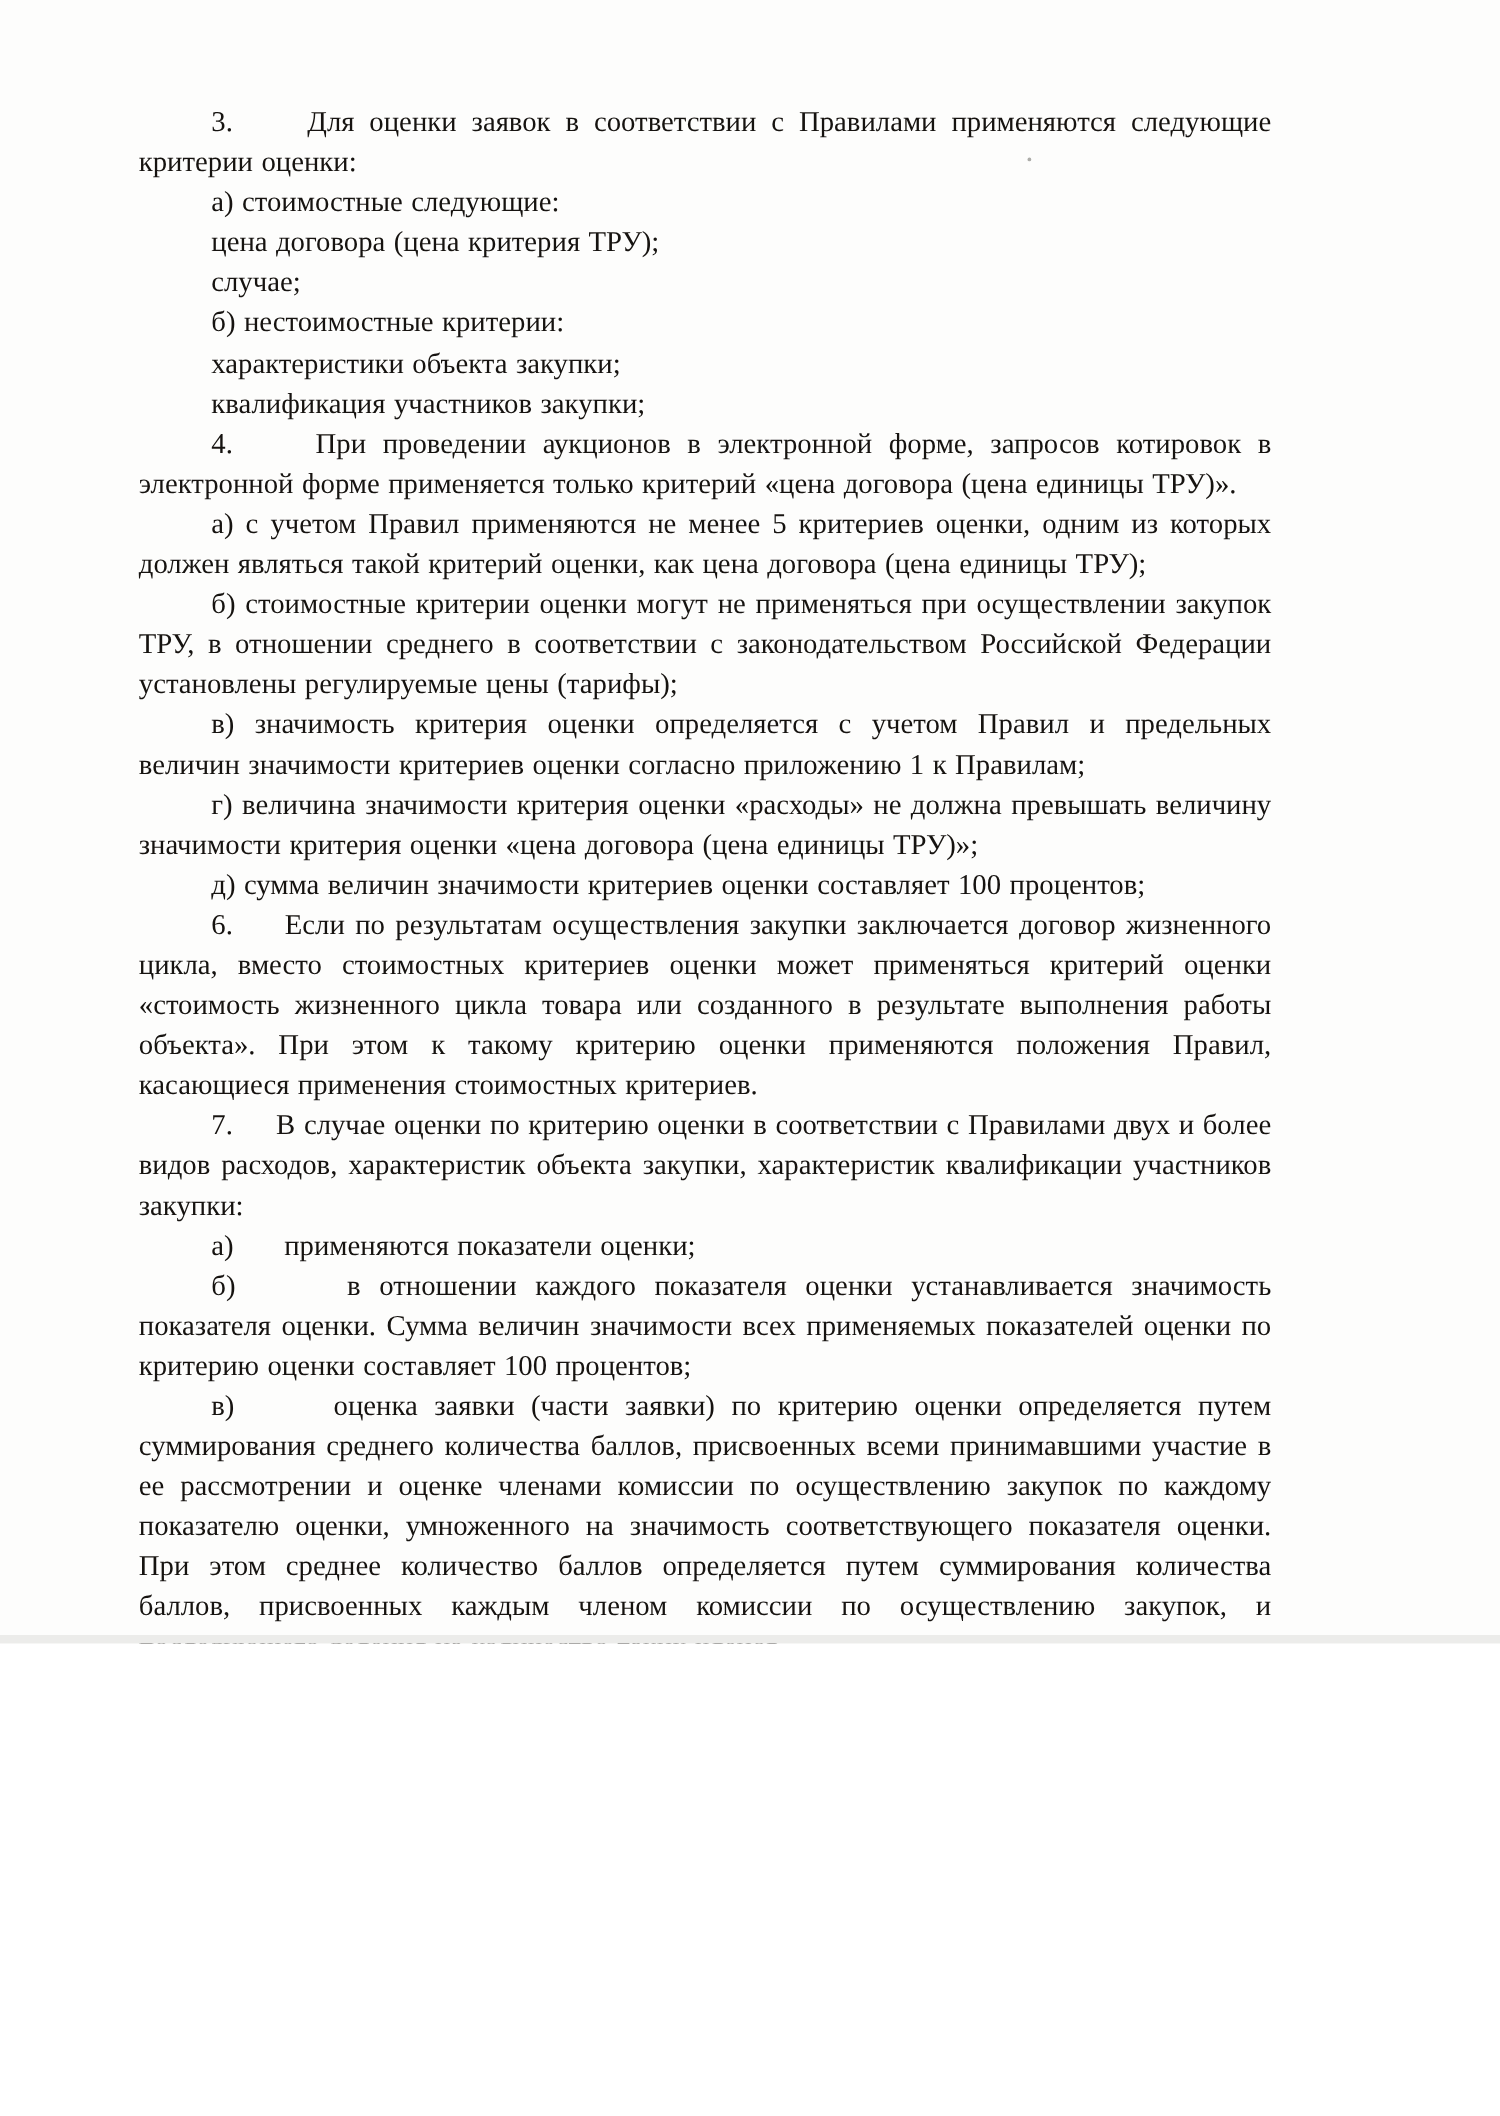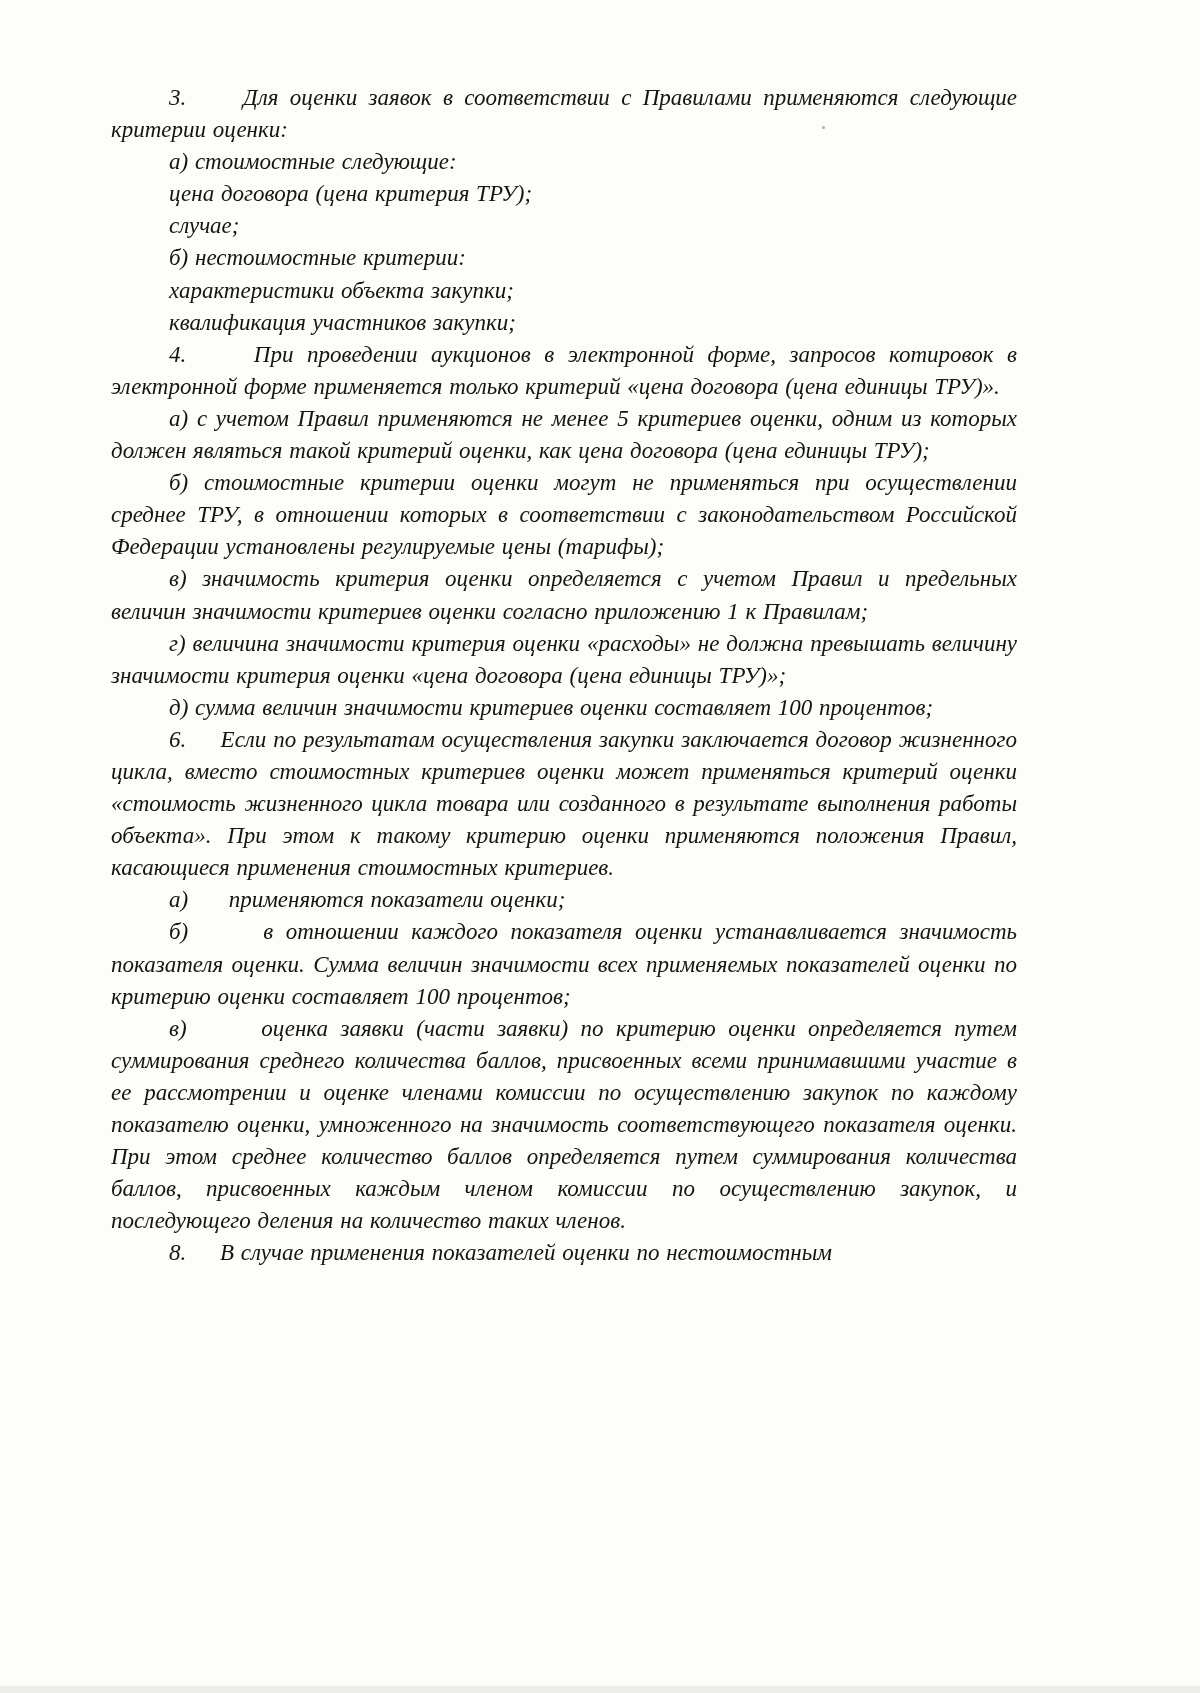--- a/index.html
+++ b/index.html
@@ -6,25 +6,24 @@
     margin: 0;
     padding: 0;
   }
   body {
     background: #ffffff;
     font-family: "Liberation Serif", "DejaVu Serif", serif;
   }
   .page {
     position: relative;
     width: 1200px;
-    height: 1693px;
+    height: 1315px;
     background: #fdfdfc;
     color: #161310;
     overflow: hidden;
-    font-style: italic;
   }
   .text-block {
     position: absolute;
     left: 111px;
     top: 82px;
     width: 906px;
   }
   .para {
     margin: 0;
     font-size: 23px;
@@ -62,25 +61,26 @@
   <div class="text-block">
     <p class="para">3.&nbsp;&nbsp;&nbsp;&nbsp;&nbsp;Для оценки заявок в соответствии с Правилами применяются следующие критерии оценки:</p>
     <p class="para">а) стоимостные следующие:</p>
     <p class="para">цена договора (цена критерия ТРУ);</p>
     <p class="para">случае;</p>
     <p class="para">б) нестоимостные критерии:</p>
     <p class="para">характеристики объекта закупки;</p>
     <p class="para">квалификация участников закупки;</p>
     <p class="para">4.&nbsp;&nbsp;&nbsp;&nbsp;&nbsp;При проведении аукционов в электронной форме, запросов котировок в электронной форме применяется только критерий «цена договора (цена единицы ТРУ)».</p>
     <p class="para">а) с учетом Правил применяются не менее 5 критериев оценки, одним из которых должен являться такой критерий оценки, как цена договора (цена единицы ТРУ);</p>
-    <p class="para">б) стоимостные критерии оценки могут не применяться при осуществлении среднее ТРУ, в отношении которых в соответствии с законодательством Российской Федерации установлены регулируемые цены (тарифы);</p>
+    <p class="para">б) стоимостные критерии оценки могут не применяться при осуществлении закупок ТРУ, в отношении среднего в соответствии с законодательством Российской Федерации установлены регулируемые цены (тарифы);</p>
     <p class="para">в) значимость критерия оценки определяется с учетом Правил и предельных величин значимости критериев оценки согласно приложению 1 к Правилам;</p>
     <p class="para">г) величина значимости критерия оценки «расходы» не должна превышать величину значимости критерия оценки «цена договора (цена единицы ТРУ)»;</p>
     <p class="para">д) сумма величин значимости критериев оценки составляет 100 процентов;</p>
     <p class="para">6.&nbsp;&nbsp;&nbsp;&nbsp;&nbsp;Если по результатам осуществления закупки заключается договор жизненного цикла, вместо стоимостных критериев оценки может применяться критерий оценки «стоимость жизненного цикла товара или созданного в результате выполнения работы объекта». При этом к такому критерию оценки применяются положения Правил, касающиеся применения стоимостных критериев.</p>
+    <p class="para">7.&nbsp;&nbsp;&nbsp;&nbsp;&nbsp;В случае оценки по критерию оценки в соответствии с Правилами двух и более видов расходов, характеристик объекта закупки, характеристик квалификации участников закупки:</p>
     <p class="para">а)&nbsp;&nbsp;&nbsp;&nbsp;&nbsp;&nbsp;применяются показатели оценки;</p>
     <p class="para">б)&nbsp;&nbsp;&nbsp;&nbsp;&nbsp;&nbsp;в отношении каждого показателя оценки устанавливается значимость показателя оценки. Сумма величин значимости всех применяемых показателей оценки по критерию оценки составляет 100 процентов;</p>
     <p class="para">в)&nbsp;&nbsp;&nbsp;&nbsp;&nbsp;&nbsp;оценка заявки (части заявки) по критерию оценки определяется путем суммирования среднего количества баллов, присвоенных всеми принимавшими участие в ее рассмотрении и оценке членами комиссии по осуществлению закупок по каждому показателю оценки, умноженного на значимость соответствующего показателя оценки. При этом среднее количество баллов определяется путем суммирования количества баллов, присвоенных каждым членом комиссии по осуществлению закупок, и последующего деления на количество таких членов.</p>
     <p class="para">8.&nbsp;&nbsp;&nbsp;&nbsp;&nbsp;В случае применения показателей оценки по нестоимостным</p>
   </div>
 
   <div class="page-bottom-edge"></div>
 </div>
 
 </body></html>

